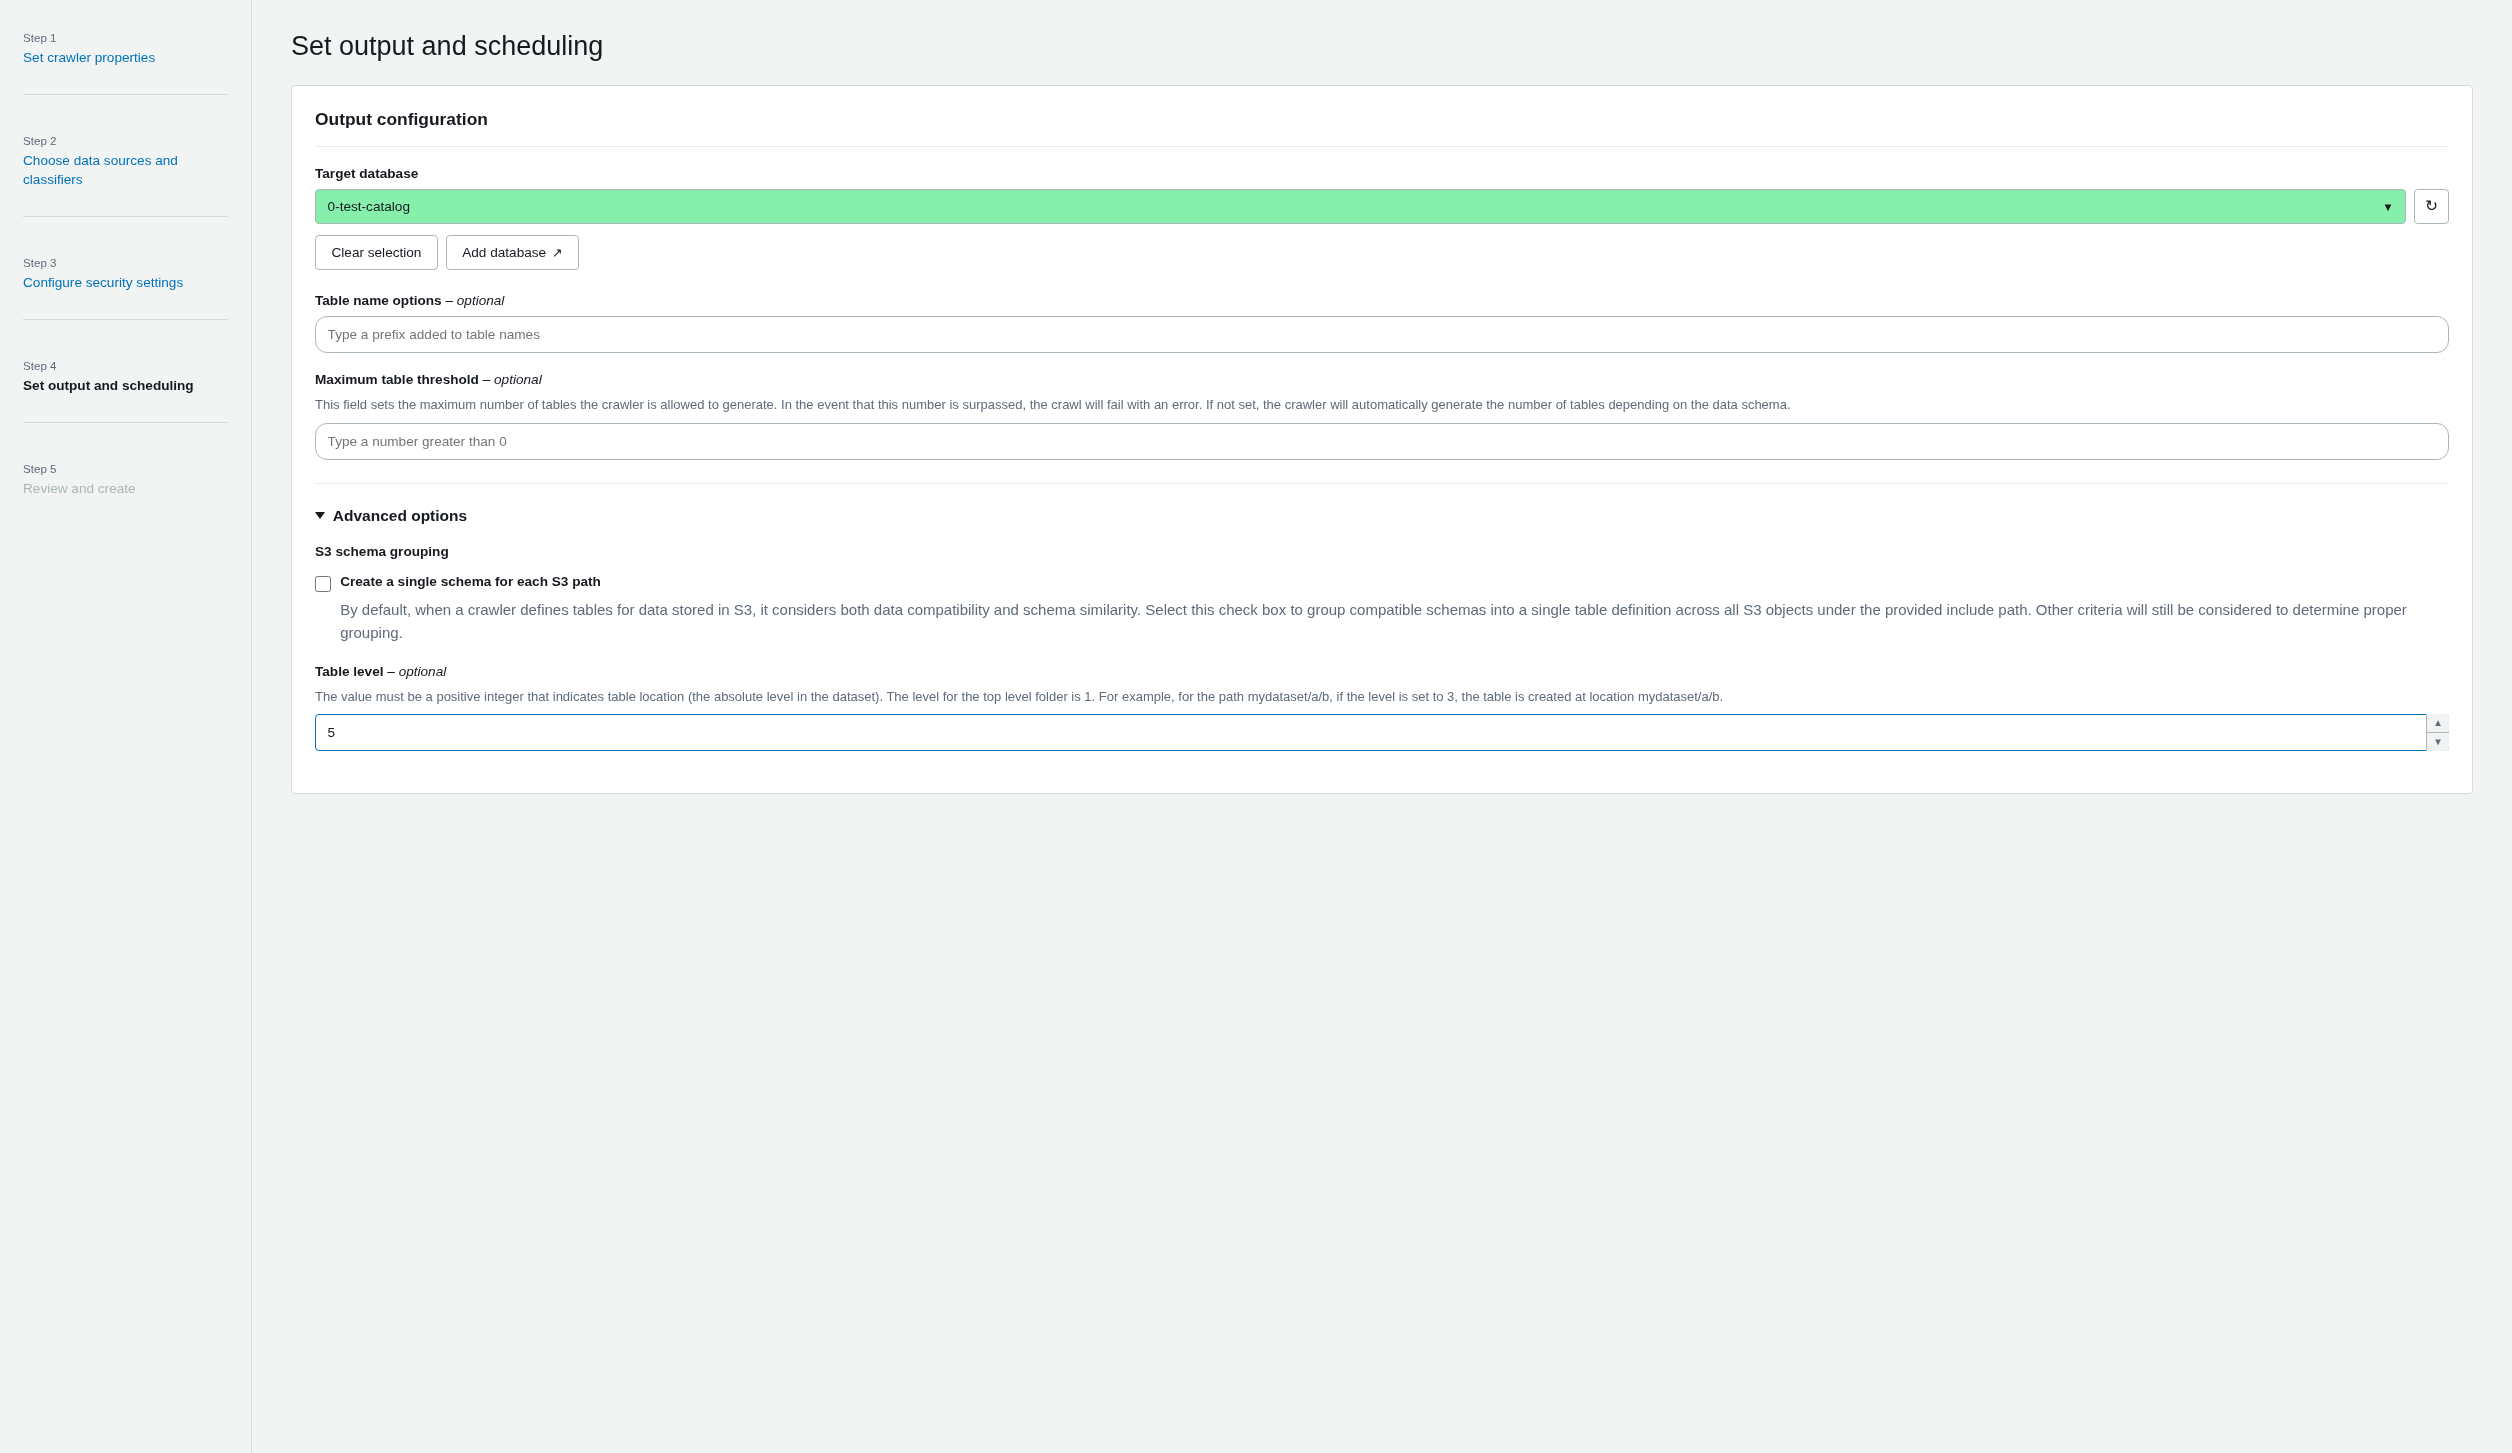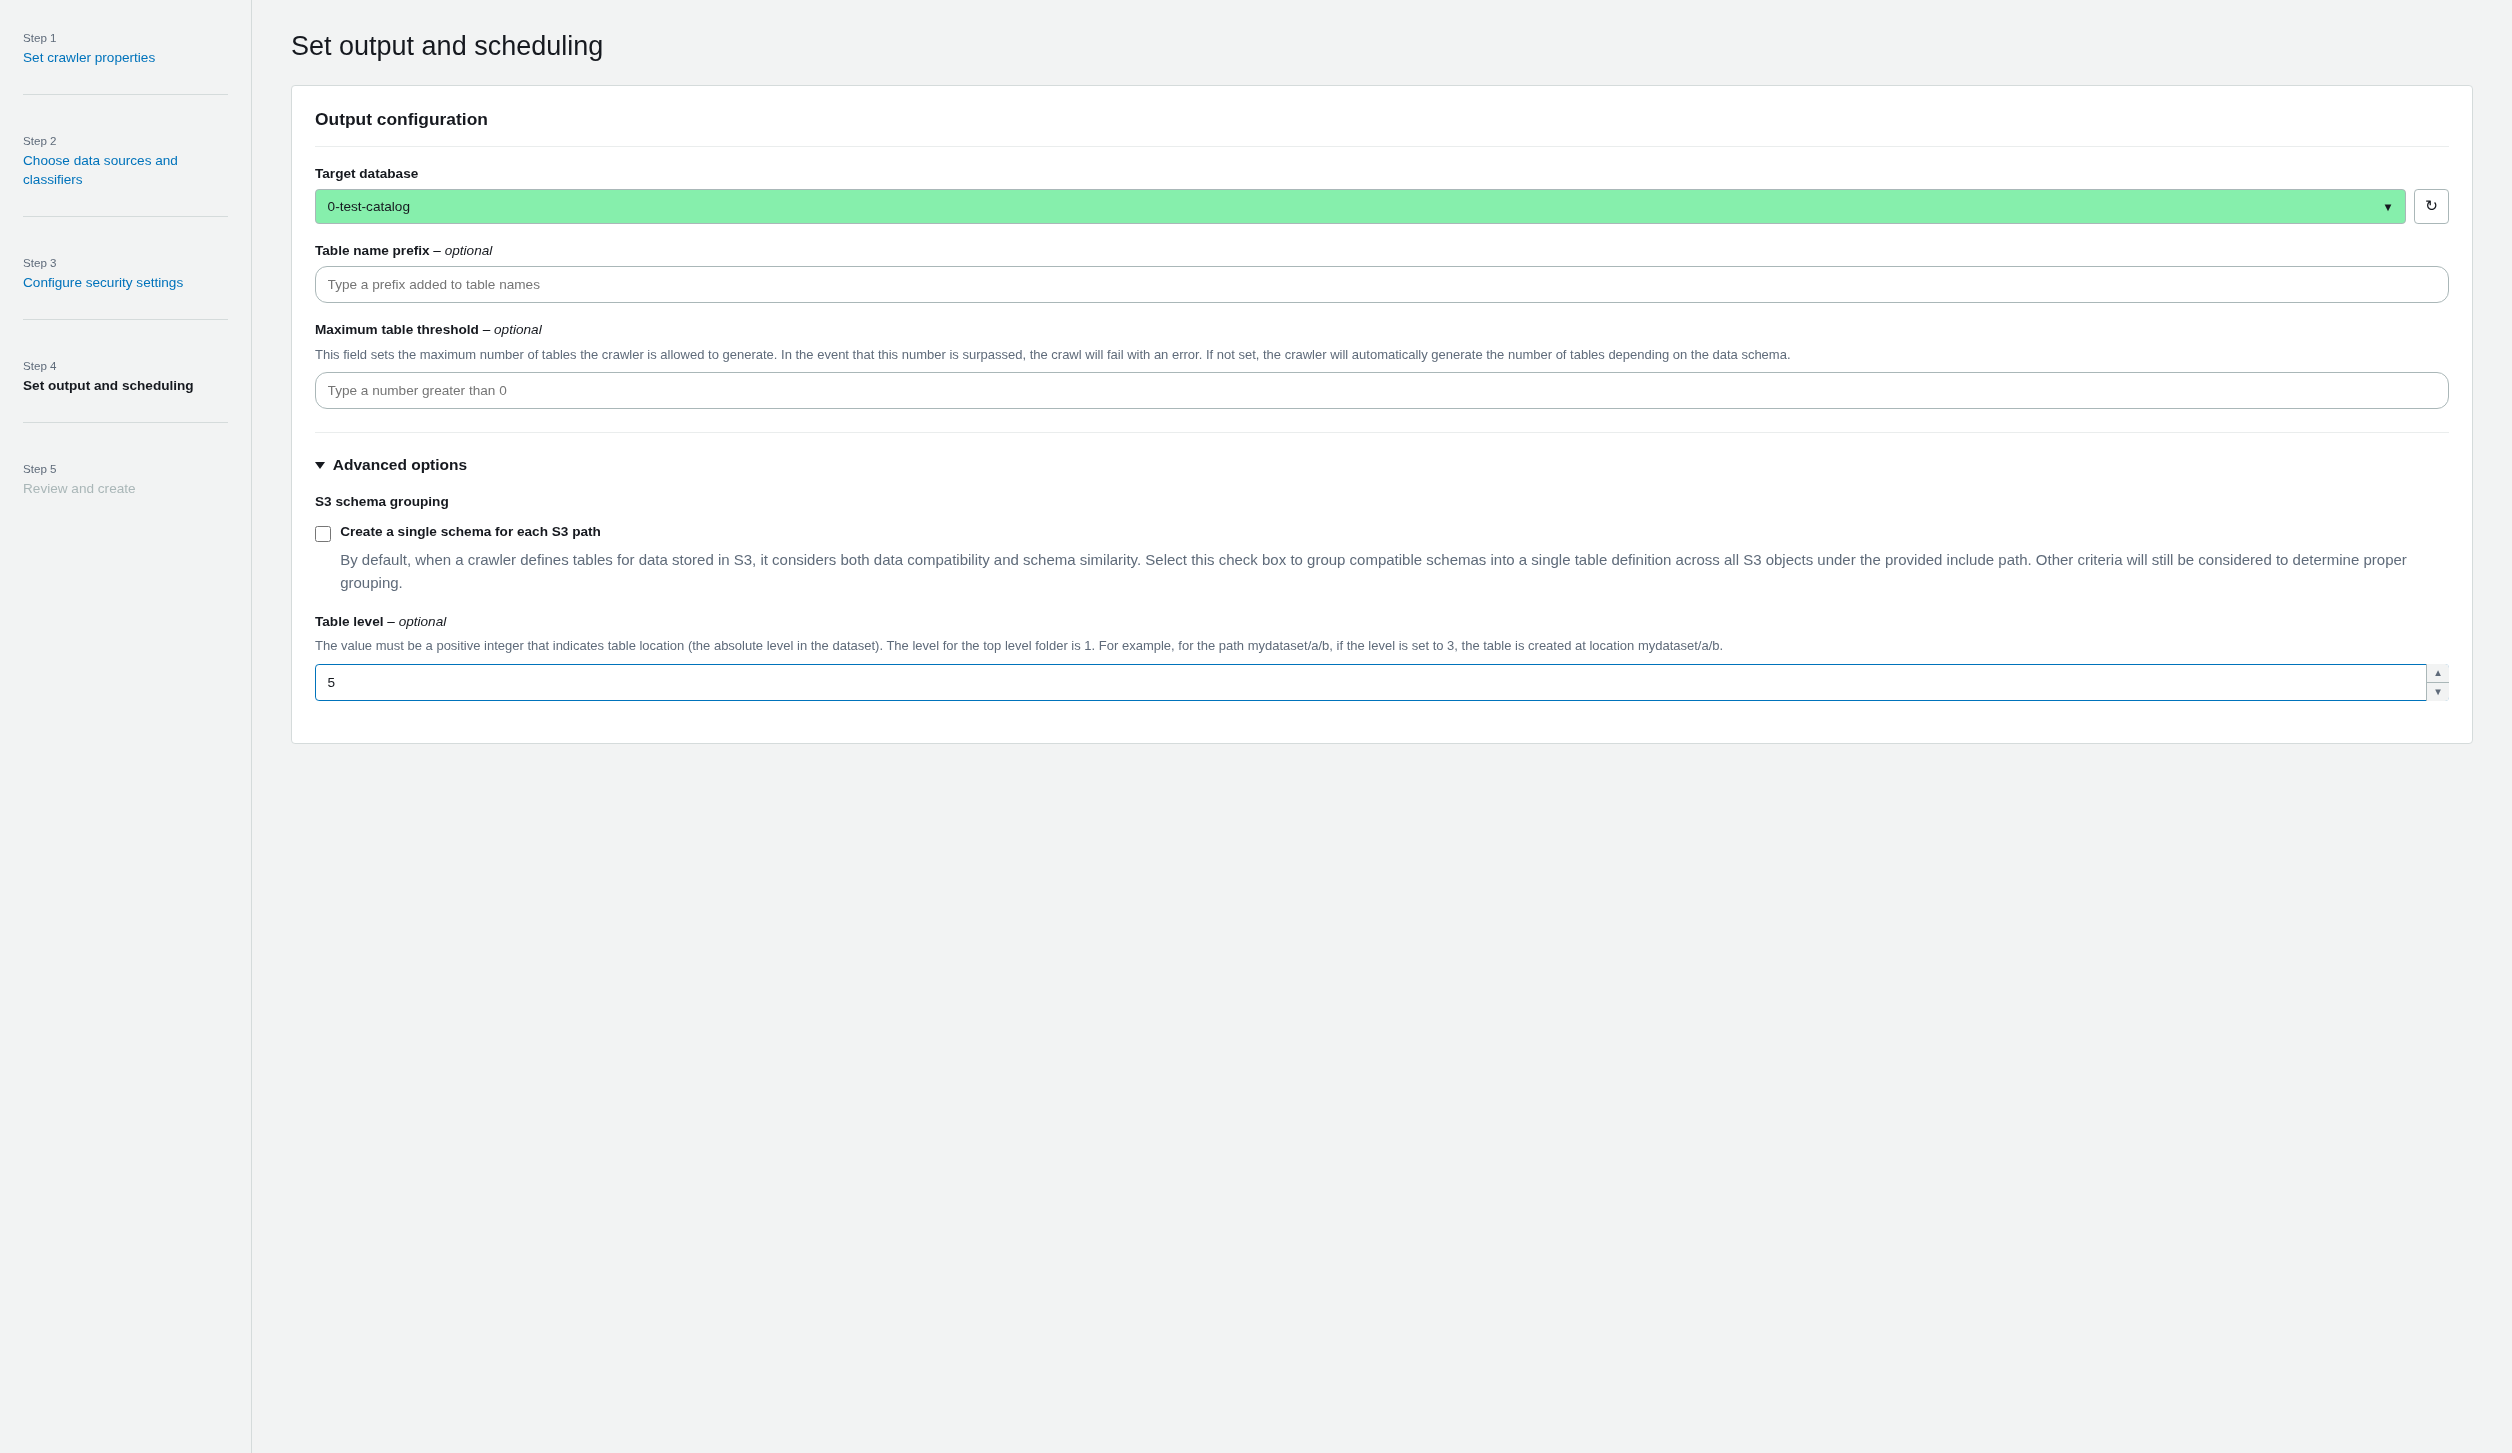--- a/index.html
+++ b/index.html
@@ -294,25 +294,32 @@
       <label class="field-label">Target database</label>
       <div class="select-wrapper">
         <div class="select-control">
           <span>0-test-catalog</span>
           <span class="select-arrow">▼</span>
         </div>
         <button class="refresh-btn">
           <span>↻</span>
         </button>
       </div>
+      <div class="btn-row">
+        <button class="btn">Clear selection</button>
+        <button class="btn">
+          <span>Add database</span>
+          <span class="external-icon">↗</span>
+        </button>
+      </div>
     </div>
 
     <div class="field-group">
       <label class="field-label">
-        <span>Table name prefix</span>
+        <span>Table name options</span>
         <span class="optional"> – <em>optional</em></span>
       </label>
       <input type="text" class="text-input" placeholder="Type a prefix added to table names" style="">
     </div>
 
     <div class="field-group">
       <label class="field-label">
         <span>Maximum table threshold</span>
         <span class="optional"> – <em>optional</em></span>
       </label>

